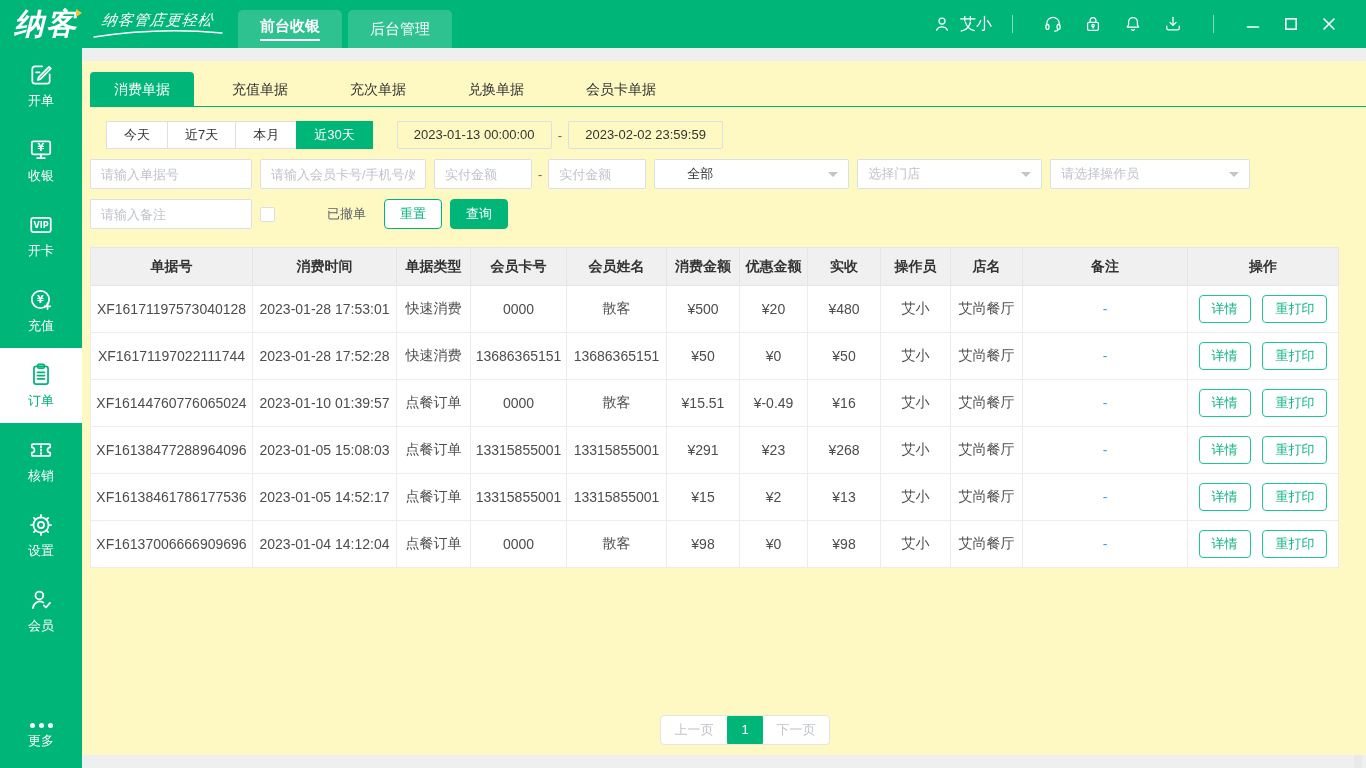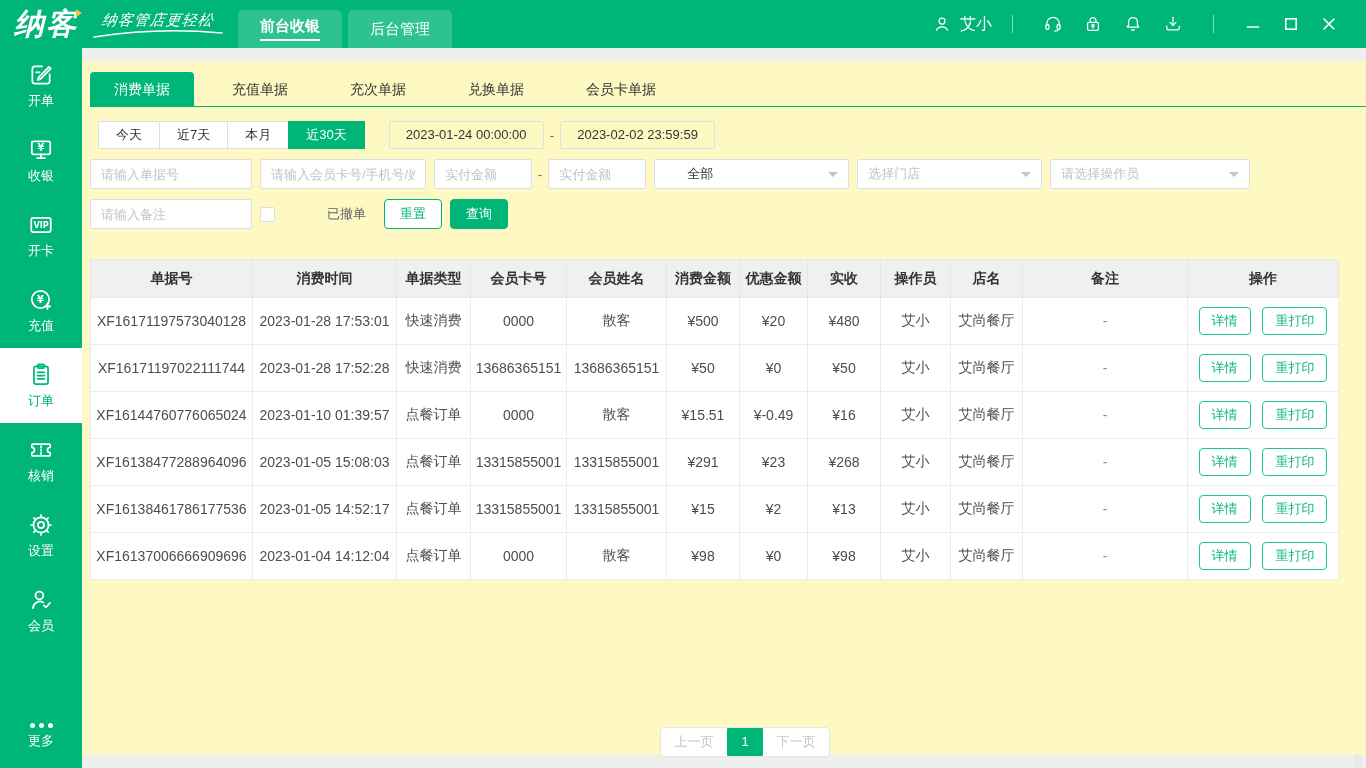--- a/index.html
+++ b/index.html
@@ -49,21 +49,21 @@
   .doc-tab { height:34px; line-height:34px; padding:0 24px; font-size:14px; color:#333;
     cursor:pointer; margin-right:14px; }
   .doc-tab.active { background:#00b578; color:#fff; border-radius:4px 4px 0 0; }
 
   
   .f-row { display:flex; align-items:center; }
   .r1 { margin-top:14px; } .r2 { margin-top:10px; } .r3 { margin-top:10px; }
   .quick-group { display:flex; }
   .quick-btn { height:28px; line-height:26px; padding:0 17px; background:#fff;
     border:1px solid #dcdfe6; font-size:13px; color:#333; cursor:pointer; margin-left:-1px; }
-  .quick-btn:first-child { margin-left:8px; }
+  .quick-btn:first-child { margin-left:16px; }
   .quick-btn.active { background:#00b578; border-color:#00b578; color:#fff; position:relative; z-index:1; }
   .date-box { width:155px; height:28px; line-height:26px; border:1px solid #dcdfe6;
     border-radius:2px; text-align:center; font-size:13px; color:#333; cursor:pointer; }
   .date-box.first { margin-left:24px; }
   .sep { margin:0 6px; color:#606266; font-size:13px; }
   .f-input { height:30px; border:1px solid #dcdfe6; border-radius:2px; padding:0 10px;
     font-size:13px; color:#333; outline:none; }
   .f-input::placeholder { color:#bfc3cb; }
   .w-order { width:162px; } .w-member { width:166px; margin-left:8px; }
   .w-amt { width:98px; } .amt1 { margin-left:8px; }
@@ -76,21 +76,21 @@
   .w-type { width:195px;padding-left:32px; } .w-store { width:185px; } .w-oper { width:200px; }
   .chk-wrap { display:flex; align-items:center; margin-left:8px; cursor:pointer;gap:43px; }
   .chk-box { width:15px; height:15px; border:1px solid #dcdfe6; border-radius:2px; background:#fff; }
   .chk-label { font-size:13px; color:#606266; margin-left:9px; }
   .btn { height:30px; padding:0 15px; border-radius:4px; font-size:13px; cursor:pointer;
     border:1px solid #00b578; }
   .btn-reset { background:#fff; color:#00b578; margin-left:18px; }
   .btn-search { background:#00b578; color:#fff; border-color:#00b578; margin-left:8px; }
 
   
-  .orders-table { margin-top:30px; width:1248px; table-layout:fixed; border-collapse:collapse; }
+  .orders-table { margin-top:18px; width:1248px; table-layout:fixed; border-collapse:collapse; }
   .orders-table th { height:38px; background:#f0f0f0; font-size:14px; font-weight:bold;
     color:#333; border:1px solid #e4e7e7; }
   .orders-table td { height:47px; font-size:14px; color:#4d4d4d; text-align:center;
     border:1px solid #ececec; background:#fff; }
   td.remark { color:#409eff; }
   .act-btn { display:inline-block; height:28px; line-height:26px; padding:0 12px;
     margin:0 4px; background:#fff; border:1px solid #1ec78f; color:#0db583;
     border-radius:4px; font-size:13px; cursor:pointer; }
 
   
@@ -264,21 +264,21 @@
       <div class="doc-tab">会员卡单据</div>
     </div>
 
     <div class="f-row r1">
       <div class="quick-group">
         <button class="quick-btn">今天</button>
         <button class="quick-btn">近7天</button>
         <button class="quick-btn">本月</button>
         <button class="quick-btn active">近30天</button>
       </div>
-      <div class="date-box first">2023-01-24 00:00:00</div>
+      <div class="date-box first">2023-01-13 00:00:00</div>
       <span class="sep">-</span>
       <div class="date-box">2023-02-02 23:59:59</div>
     </div>
 
     <div class="f-row r2">
       <input class="f-input w-order" placeholder="请输入单据号" style="">
       <input class="f-input w-member" placeholder="请输入会员卡号/手机号/姓名" style="">
       <input class="f-input w-amt amt1" placeholder="实付金额" style="">
       <span class="sep">-</span>
       <input class="f-input w-amt" placeholder="实付金额" style="">

